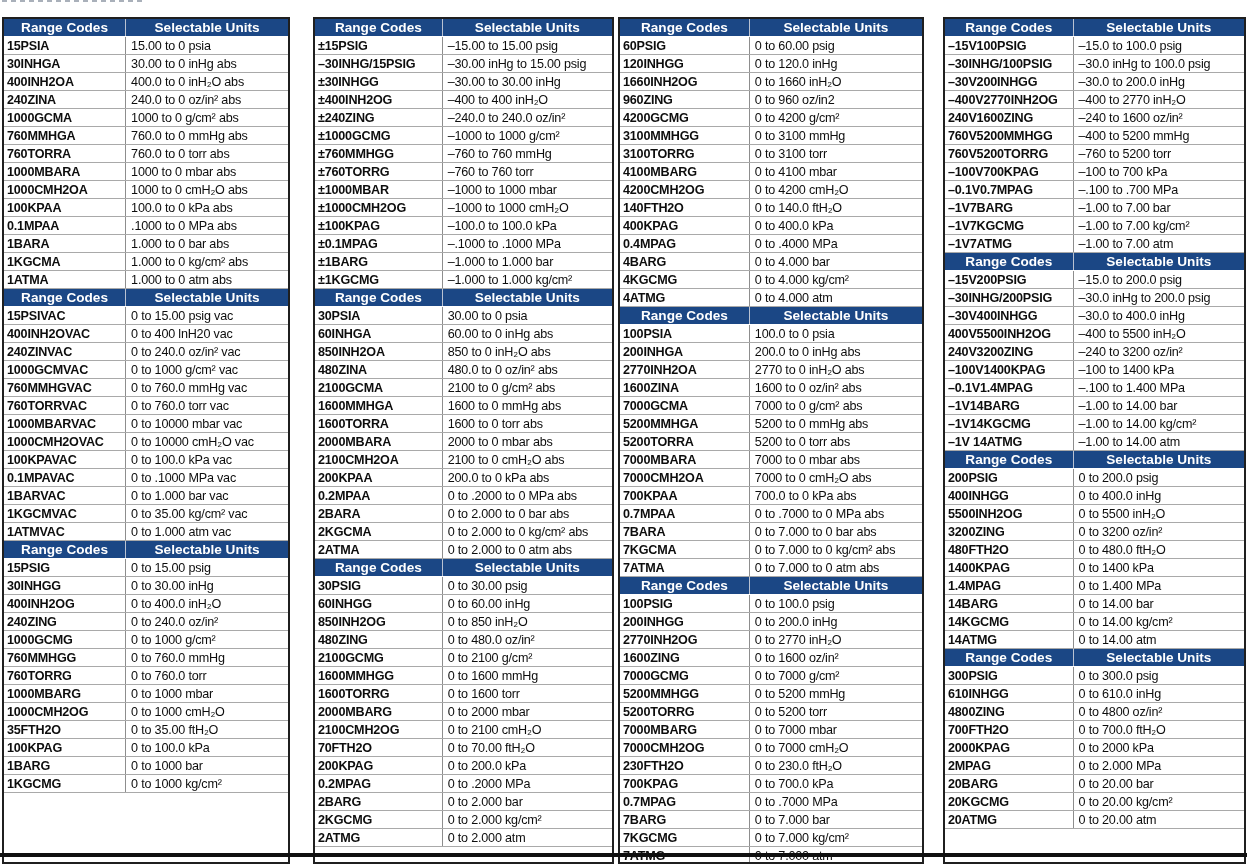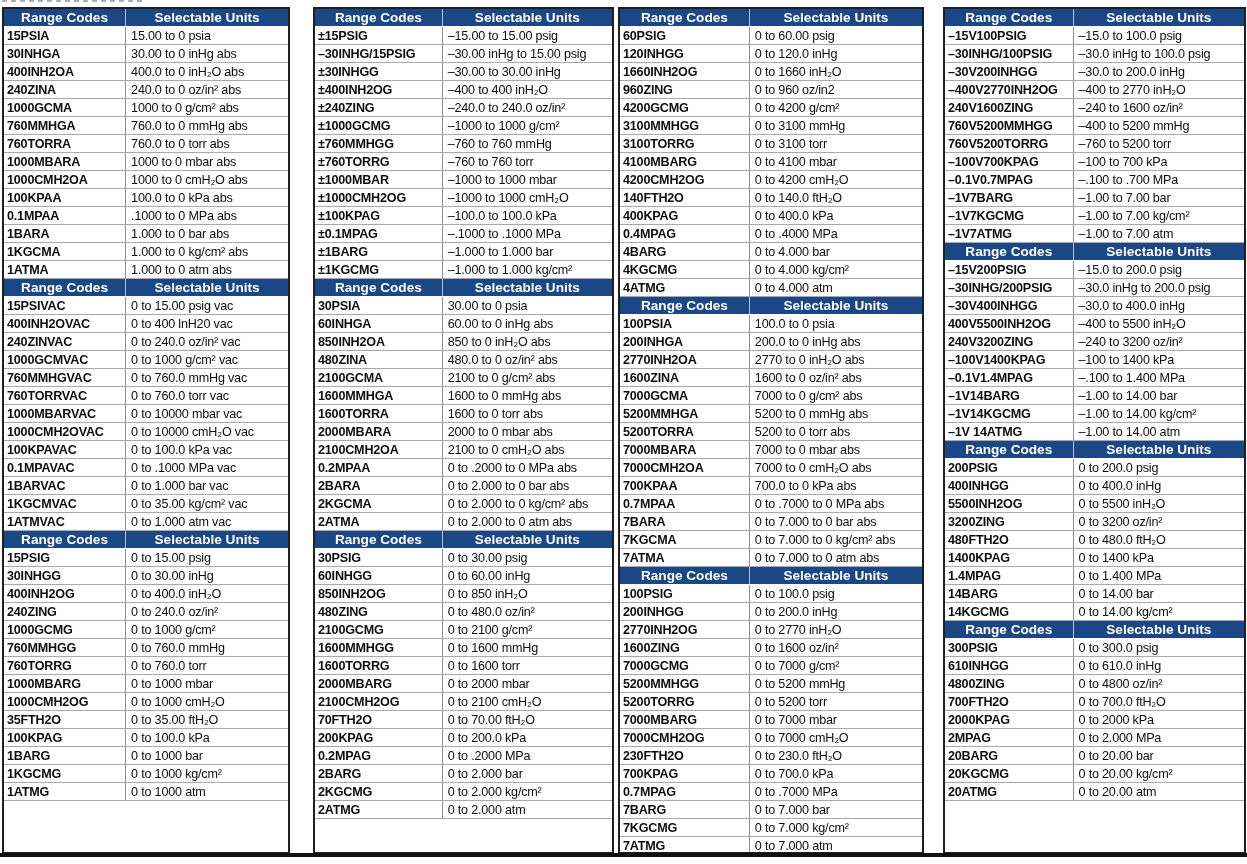--- a/index.html
+++ b/index.html
@@ -6,21 +6,21 @@
   body{
     width:1247px;height:864px;position:relative;background:#ffffff;
     font-family:"Liberation Sans","DejaVu Sans",sans-serif;
     -webkit-font-smoothing:antialiased;overflow:hidden;
   }
   .crop-mark{
     position:absolute;left:2px;top:0;width:140px;height:2px;
     background:repeating-linear-gradient(90deg,#a9b0ba 0 5px,transparent 5px 9px);
   }
   .colgroup{
-    position:absolute;top:7px;height:847px;box-sizing:border-box;
+    position:absolute;top:17px;height:847px;box-sizing:border-box;
     border:2px solid #1f1f1f;background:#ffffff;overflow:hidden;
   }
   #col0{left:2px;width:288px;}
   #col1{left:313px;width:301px;}
   #col2{left:618px;width:306px;}
   #col3{left:943px;width:303px;}
   .row{
     display:flex;height:18px;box-sizing:border-box;
     border-bottom:1px solid #a9a9a9;background:#ffffff;
   }
@@ -214,24 +214,20 @@
       <div class="cell units">0 to 100.0 kPa</div>
     </div>
     <div class="row">
       <div class="cell code">1BARG</div>
       <div class="cell units">0 to 1000 bar</div>
     </div>
     <div class="row">
       <div class="cell code">1KGCMG</div>
       <div class="cell units">0 to 1000 kg/cm²</div>
     </div>
-    <div class="row">
-      <div class="cell code">1ATMG</div>
-      <div class="cell units">0 to 1000 atm</div>
-    </div>
   </div>
 <div id="col1" class="colgroup">
     <div class="row header" style="background: rgb(27, 71, 133);">
       <div class="cell code">Range Codes</div>
       <div class="cell units">Selectable Units</div>
     </div>
     <div class="row">
       <div class="cell code">±15PSIG</div>
       <div class="cell units">–15.00 to 15.00 psig</div>
     </div>
@@ -321,20 +317,24 @@
     </div>
     <div class="row">
       <div class="cell code">2000MBARA</div>
       <div class="cell units">2000 to 0 mbar abs</div>
     </div>
     <div class="row">
       <div class="cell code">2100CMH2OA</div>
       <div class="cell units">2100 to 0 cmH₂O abs</div>
     </div>
     <div class="row">
+      <div class="cell code">200KPAA</div>
+      <div class="cell units">200.0 to 0 kPa abs</div>
+    </div>
+    <div class="row">
       <div class="cell code">0.2MPAA</div>
       <div class="cell units">0 to .2000 to 0 MPa abs</div>
     </div>
     <div class="row">
       <div class="cell code">2BARA</div>
       <div class="cell units">0 to 2.000 to 0 bar abs</div>
     </div>
     <div class="row">
       <div class="cell code">2KGCMA</div>
       <div class="cell units">0 to 2.000 to 0 kg/cm² abs</div>
@@ -727,20 +727,24 @@
       <div class="cell code">1.4MPAG</div>
       <div class="cell units">0 to 1.400 MPa</div>
     </div>
     <div class="row">
       <div class="cell code">14BARG</div>
       <div class="cell units">0 to 14.00 bar</div>
     </div>
     <div class="row">
       <div class="cell code">14KGCMG</div>
       <div class="cell units">0 to 14.00 kg/cm²</div>
+    </div>
+    <div class="row">
+      <div class="cell code">14ATMG</div>
+      <div class="cell units">0 to 14.00 atm</div>
     </div>
     <div class="row header" style="background: rgb(27, 71, 133);">
       <div class="cell code">Range Codes</div>
       <div class="cell units">Selectable Units</div>
     </div>
     <div class="row">
       <div class="cell code">300PSIG</div>
       <div class="cell units">0 to 300.0 psig</div>
     </div>
     <div class="row">

